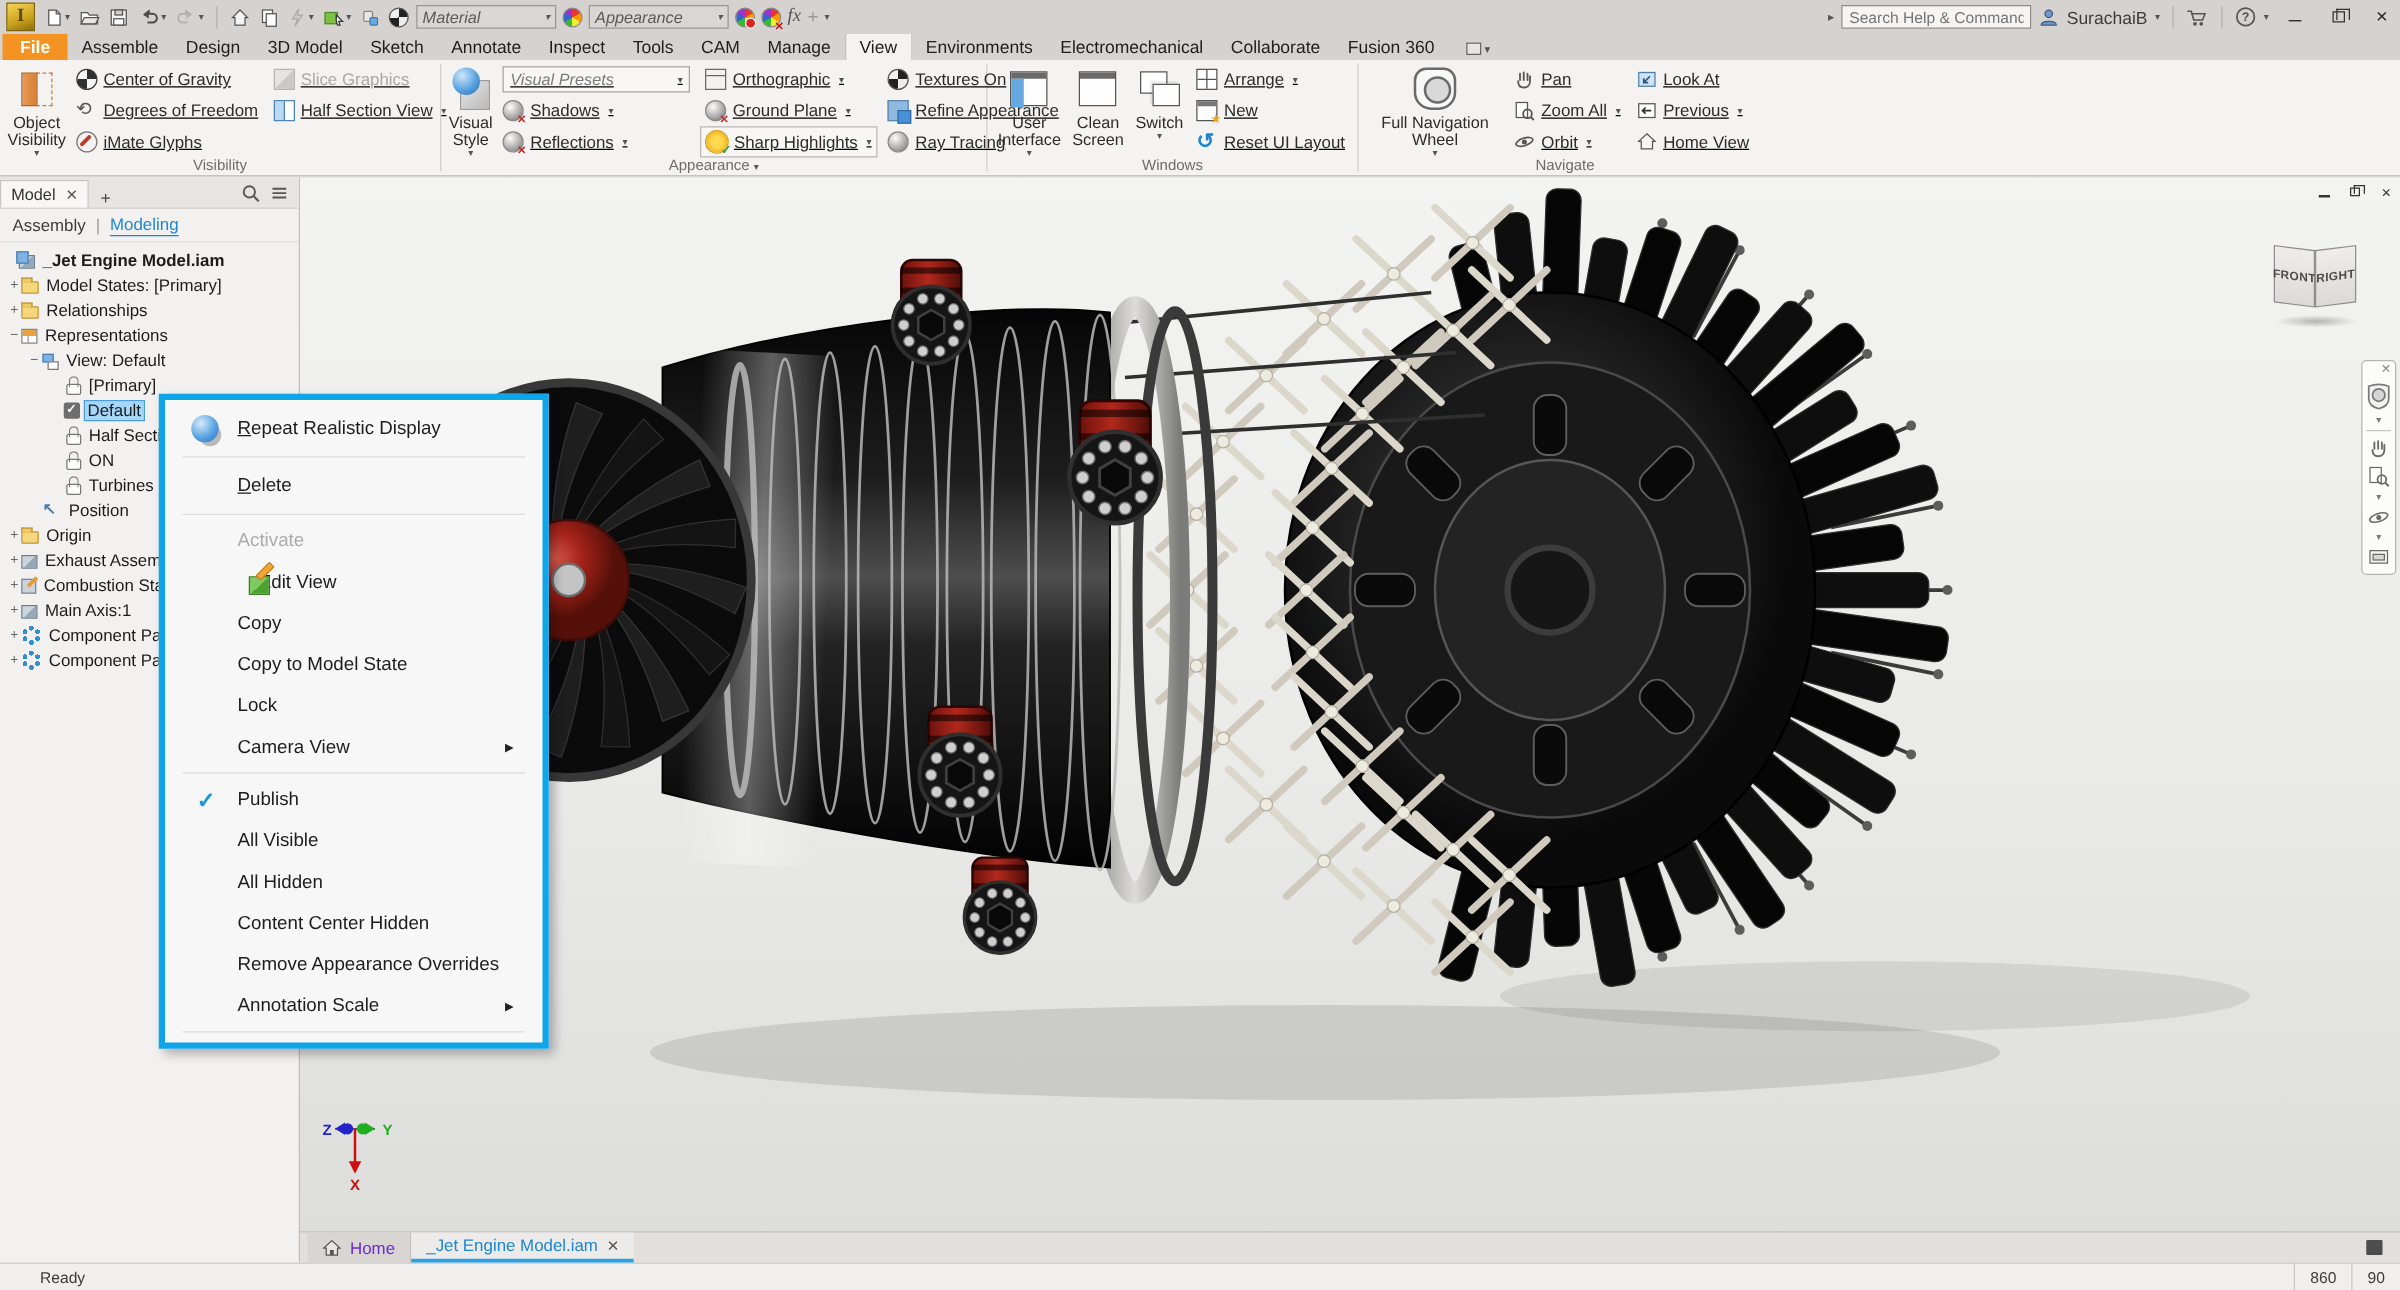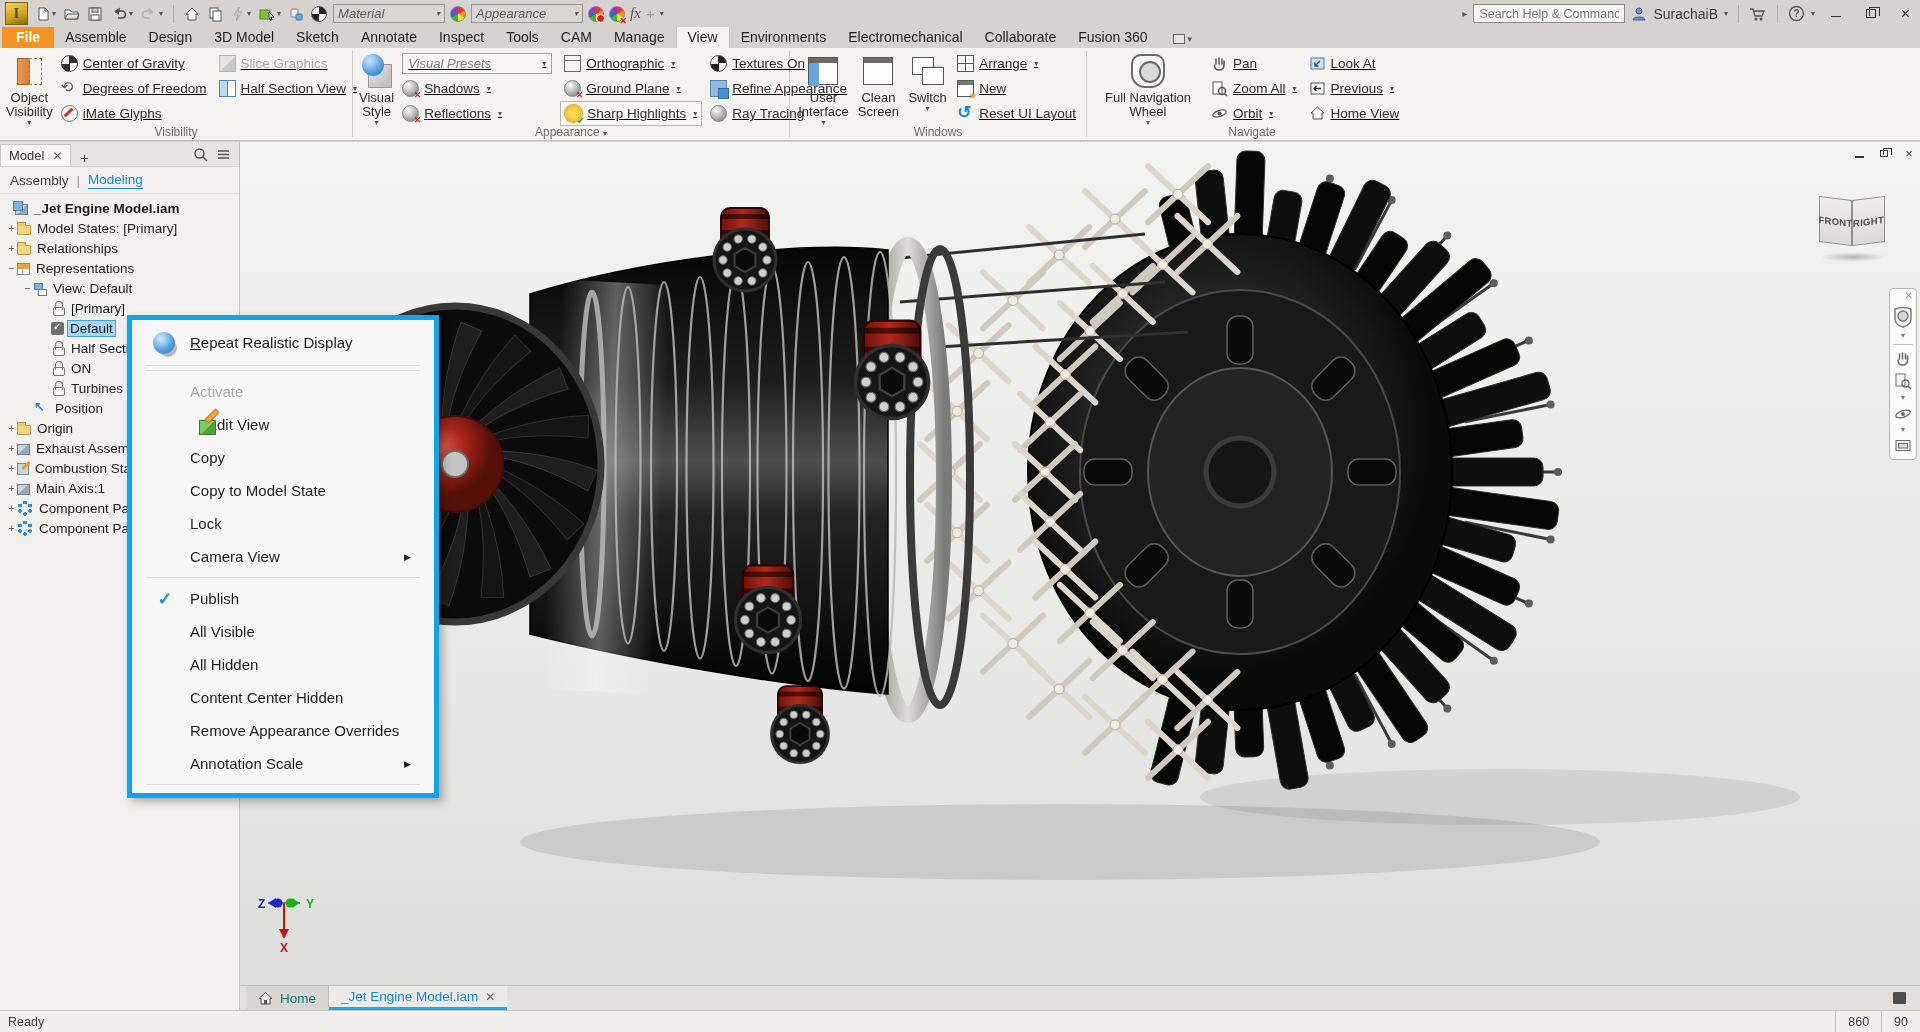--- a/index.html
+++ b/index.html
@@ -156,42 +156,42 @@
   #vc-shadow{position:absolute;left:4px;top:62px;width:66px;height:10px;background:radial-gradient(ellipse,rgba(0,0,0,.25),transparent 70%);}
   
   #navbar{position:absolute;right:3px;top:146px;width:28px;background:rgba(252,252,251,.95);border:1px solid #b8b5b1;border-radius:4px;display:flex;flex-direction:column;align-items:center;padding:2px 0 6px;gap:5px;z-index:6;}
   #navbar .nx{align-self:flex-end;margin-right:3px;color:#8a8a8a;font-size:10px;line-height:10px;}
   #navbar .ndd{font-size:8px;color:#777;line-height:6px;}
   #navbar hr{width:20px;border:none;border-top:1px solid #c9c6c2;}
   
   #triad{position:absolute;left:14px;bottom:32px;z-index:6;}
   
   #doctabs{position:absolute;left:240px;right:0;bottom:0;height:25px;background:#e2dfdc;border-top:1px solid #c2bfbc;display:flex;align-items:stretch;font-size:13.5px;z-index:5;}
-  .dtab{display:flex;align-items:center;gap:7px;padding:0 12px;color:#0f766e;}
+  .dtab{display:flex;align-items:center;gap:7px;padding:0 12px;color:#6d28d9;}
   .dtab.home{background:#d8d5d2;border-right:1px solid #c2bfbc;margin-left:6px;}
   .dtab.active{background:#ecebe9;color:#1b86d3;border-bottom:3px solid #29a3e8;}
   .dtab.active .x{color:#555;font-size:12px;}
   .tab-scroll{margin-left:auto;margin-right:14px;align-self:center;width:13px;height:12px;background:#4d4d4d;border-radius:1px;}
 
   
   #ctxmenu{position:absolute;left:127px;top:315px;width:312px;background:#f7f7f7;border:5px solid #0ea5e9;box-shadow:4px 4px 8px rgba(0,0,0,.28);z-index:50;padding:4px 12px;}
   .mi{height:33px;display:flex;align-items:center;position:relative;padding-left:46px;font-size:15px;color:#1d1d1d;}
   .mi.big{height:37px;}
   .mi.dis{color:#ababab;}
   .msep{height:1px;background:#dcdcdc;margin:4px 2px;}
   .mi .sub{position:absolute;right:11px;font-size:9px;color:#222;}
   .mic{position:absolute;left:9px;width:24px;height:24px;}
   .mic-sphere{border-radius:50%;width:22px;height:22px;background:radial-gradient(circle at 35% 30%,#d6ebfb,#59a3e2 55%,#2a6db2);box-shadow:4px 5px 0 -2px #b9b9b9;}
   .mic-edit{width:17px;height:15px;margin-top:6px;background:linear-gradient(135deg,#7ecb62 50%,#4da332 50%);border:1px solid #3a7d26;position:relative;}
   .mic-edit::after{content:"";position:absolute;right:-5px;top:-8px;width:14px;height:4px;background:#f2a536;border:1px solid #c97f1a;transform:rotate(-45deg);border-radius:1px;}
   .mic-check{color:#1899d5;font-size:18px;font-weight:bold;line-height:24px;text-align:center;width:24px;}
   u{text-decoration:underline;}
 
   
-  #statusbar{position:absolute;left:0;bottom:0;right:0;height:22px;background:#f1efed;border-top:1px solid #c9c6c2;display:flex;align-items:center;font-size:12.5px;color:#3c3c3c;}
+  #statusbar{position:absolute;left:0;bottom:0;right:0;height:22px;background:#f1efed;border-top:1px solid #c9c6c2;display:flex;align-items:center;font-size:12.5px;color:#3c3c3c;padding-left:24px;}
   #status-left{padding-left:8px;}
   #status-cells{margin-left:auto;display:flex;align-items:stretch;height:100%;}
   .scell{border-left:1px solid #c9c6c2;display:flex;align-items:center;justify-content:center;padding:0 12px;}
 </style>
 </head>
 <body>
 
 <div id="titlebar">
   <div class="logo">I</div>
   <div class="qat">
@@ -1117,20 +1117,23 @@
     </div>
   </div>
 </div>
 
 <div id="ctxmenu">
   <div class="mi big">
       <span class="mic mic-sphere"></span>
       <span><u>R</u>epeat Realistic Display</span>
     </div>
   <div class="msep"></div>
+  <div class="mi big">
+      <span><u>D</u>elete</span>
+    </div>
   <div class="msep"></div>
   <div class="mi dis">
       <span>Activate</span>
     </div>
   <div class="mi">
       <span class="mic mic-edit"></span>
       <span>Edit View</span>
     </div>
   <div class="mi">
       <span>Copy</span>

